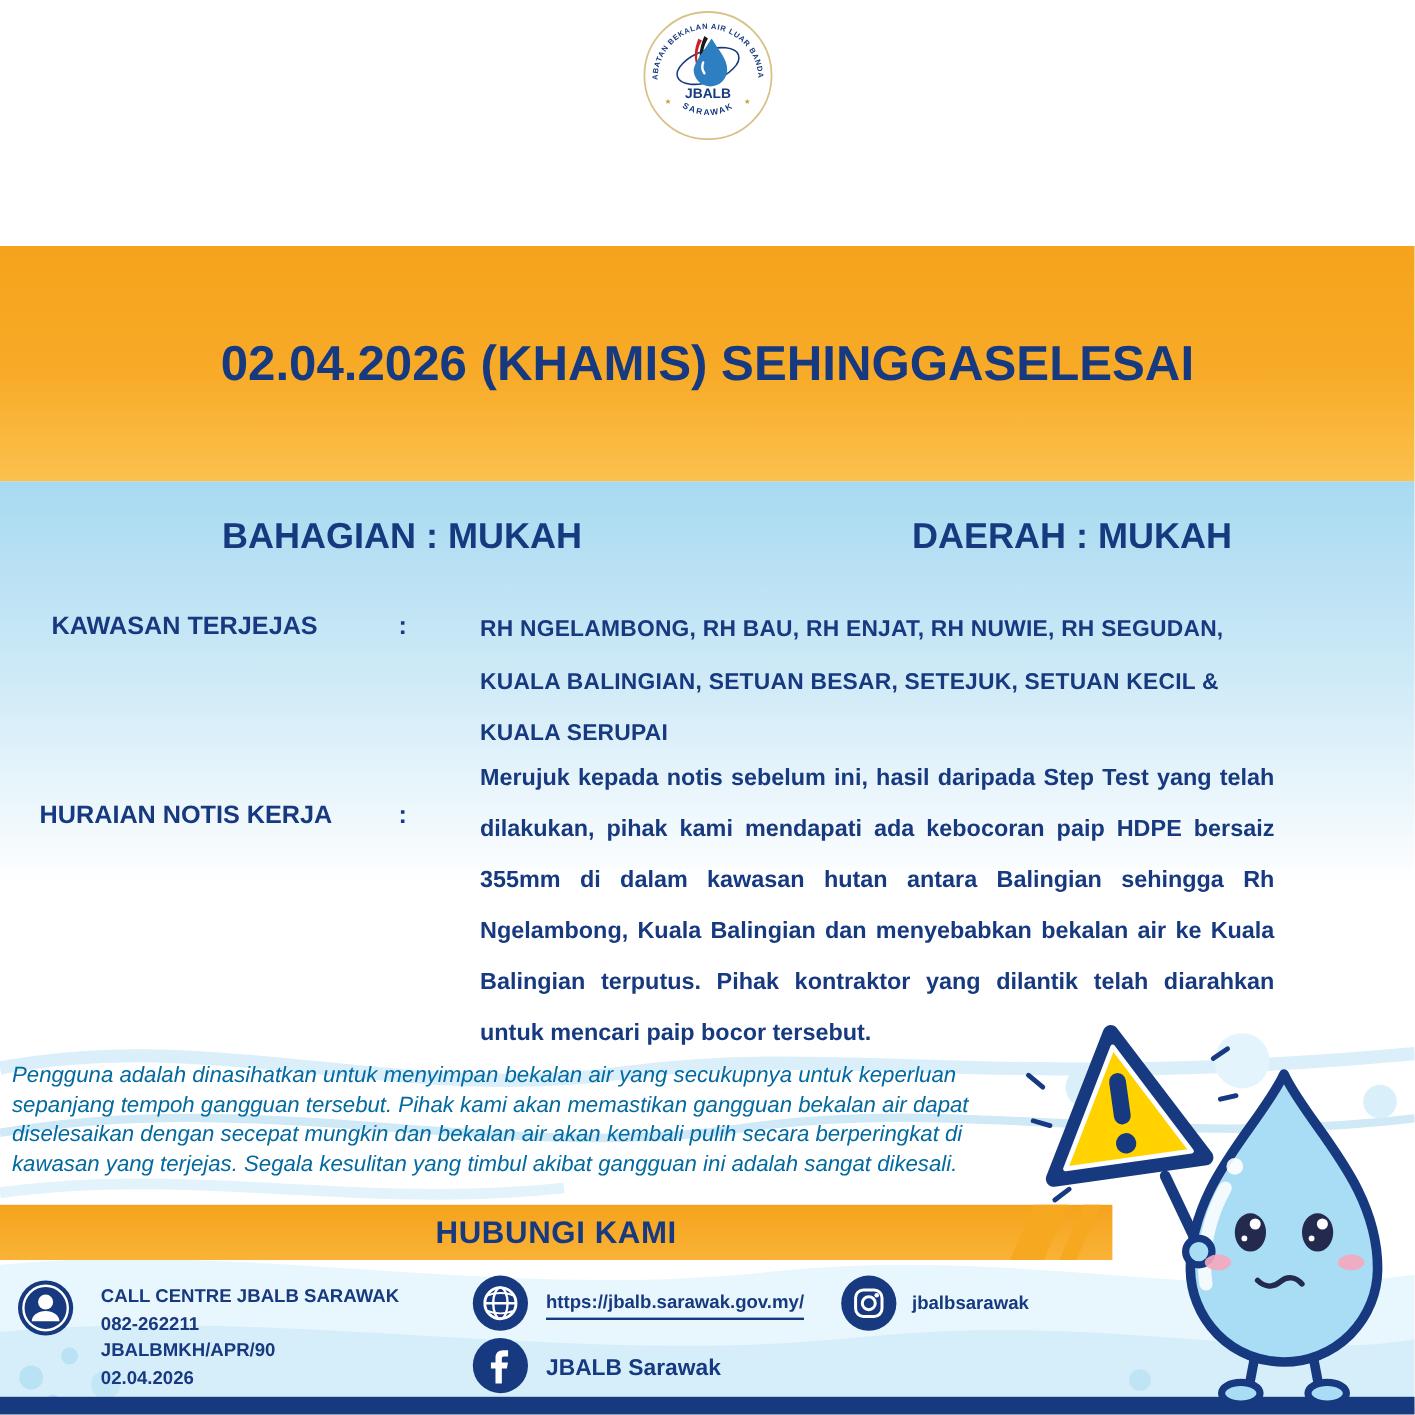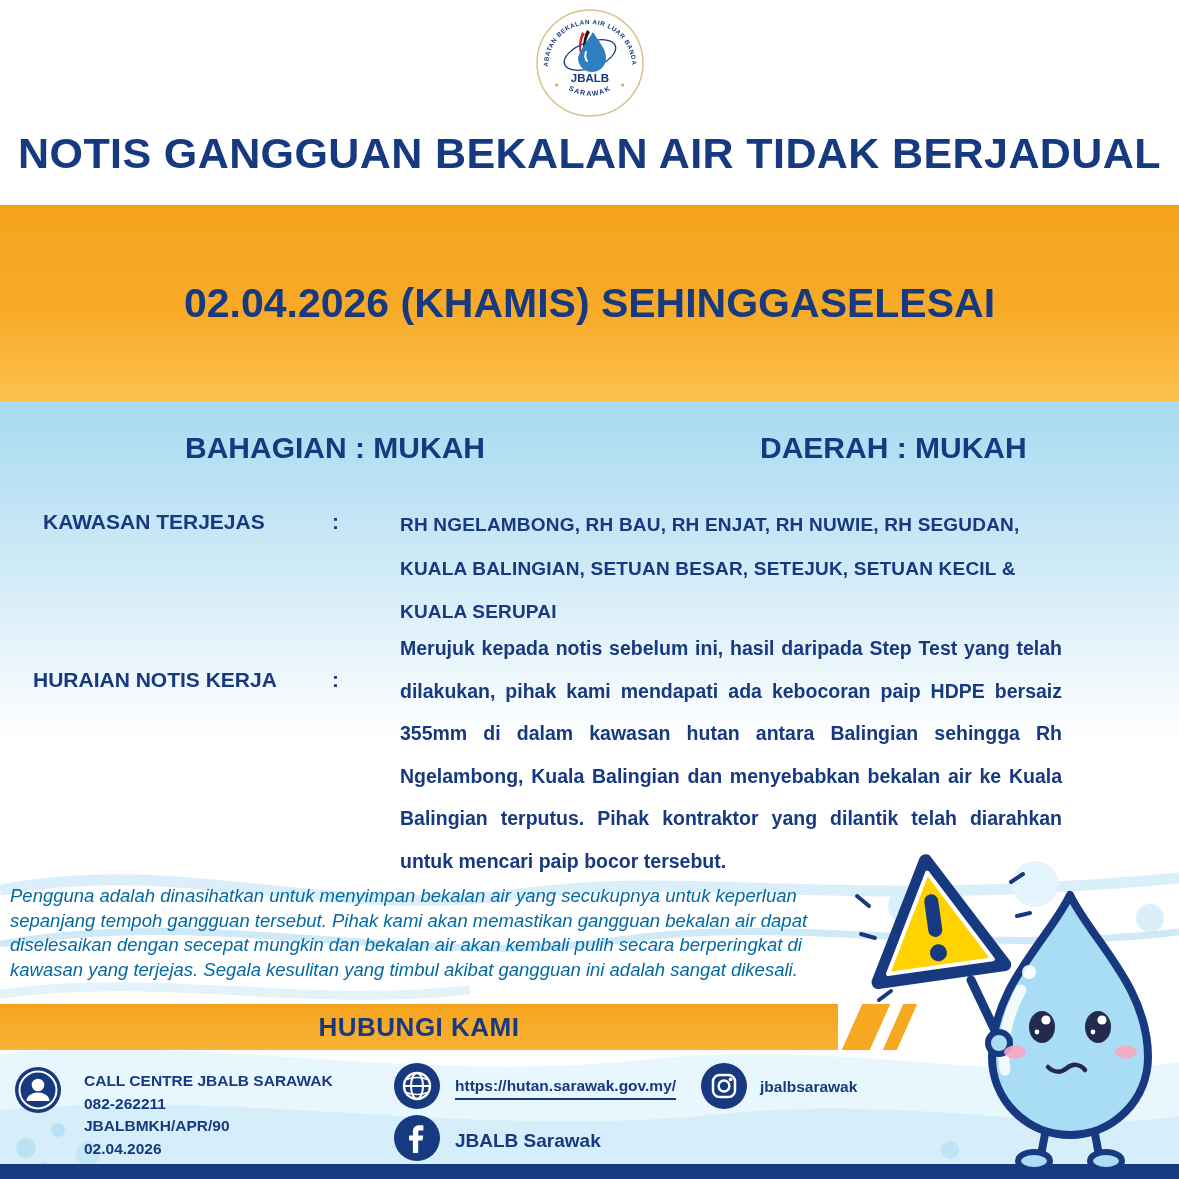--- a/index.html
+++ b/index.html
@@ -32,21 +32,21 @@
   .huraian-label{top:668px;left:33px;}
   .huraian-colon{top:668px;left:332px;}
   .huraian-value{top:627px;left:400px;width:662px;font-size:19.5px;font-weight:bold;
                  line-height:42.5px;text-align:justify;z-index:2;}
   
   .advisory{top:884px;left:10px;width:832px;font-size:18.5px;font-style:italic;
             color:#0369a1;line-height:24.5px;margin:0;z-index:2;}
   
   .water{top:848px;left:0;width:1179px;height:331px;z-index:1;}
   
-  .hubungi{top:1004px;left:0;width:838px;height:46px;
+  .hubungi{top:1004px;left:0;width:927px;height:46px;
     background:linear-gradient(180deg,#f5a31c,#f9b336);
     display:flex;align-items:center;justify-content:center;z-index:2;text-align:center;}
   .hubungi span{font-size:26px;font-weight:bold;color:#17397f;letter-spacing:.5px;}
   .stripe{top:1004px;height:46px;background:#f6a820;transform:skewX(-24deg);z-index:2;}
   .stripe.s1{left:852px;width:28px;}
   .stripe.s2{left:893px;width:14px;}
   
   .fc-icon{width:48px;height:48px;z-index:2;}
   .icon-call{top:1066px;left:14px;}
   .icon-globe{top:1062px;left:393px;}
@@ -83,21 +83,20 @@
       <path d="M51 44 q -2 5 1 9" stroke="#ffffff" stroke-width="2" fill="none" stroke-linecap="round"></path>
       <text x="55" y="74" text-anchor="middle" font-size="11.5" font-weight="bold" fill="#17397f">JBALB</text>
       <text font-size="7" font-weight="bold" fill="#17397f" letter-spacing="1.4">
         <textPath href="#lg-bot" startOffset="50%" text-anchor="middle">SARAWAK</textPath>
       </text>
       <text x="19" y="79" font-size="6" fill="#c9a227">★</text>
       <text x="85" y="79" font-size="6" fill="#c9a227">★</text>
     </svg>
   </div>
 
-  <h1 class="abs title">NOTIS GANGGUAN BEKALAN AIR TIDAK BERJADUAL</h1>
 
   <div class="abs date-banner">
     <div class="date-line">02.04.2026 (KHAMIS) SEHINGGA</div>
     <div class="date-line">SELESAI</div>
   </div>
 
   <div class="abs content-bg"></div>
 
   <div class="abs region daerah">DAERAH : MUKAH</div>
   <div class="abs region bahagian">BAHAGIAN : MUKAH</div>
@@ -152,21 +151,21 @@
   <div class="abs fc-icon icon-globe">
     <svg viewBox="0 0 48 48" width="48" height="48">
       <circle cx="24" cy="24" r="23" fill="#17397f"></circle>
       <circle cx="24" cy="24" r="13" fill="none" stroke="#ffffff" stroke-width="2.4"></circle>
       <ellipse cx="24" cy="24" rx="6" ry="13" fill="none" stroke="#ffffff" stroke-width="2"></ellipse>
       <line x1="11" y1="24" x2="37" y2="24" stroke="#ffffff" stroke-width="2"></line>
       <path d="M13.5 17.5 a16 8 0 0 1 21 0" fill="none" stroke="#ffffff" stroke-width="1.6"></path>
       <path d="M13.5 30.5 a16 8 0 0 0 21 0" fill="none" stroke="#ffffff" stroke-width="1.6"></path>
     </svg>
   </div>
-  <div class="abs website">https://hutan.sarawak.gov.my/</div>
+  <div class="abs website">https://jbalb.sarawak.gov.my/</div>
 
   <div class="abs fc-icon icon-ig">
     <svg viewBox="0 0 48 48" width="48" height="48">
       <circle cx="24" cy="24" r="23" fill="#17397f"></circle>
       <rect x="13" y="13" width="22" height="22" rx="6.5" fill="none" stroke="#ffffff" stroke-width="2.5"></rect>
       <circle cx="24" cy="24" r="5.4" fill="none" stroke="#ffffff" stroke-width="2.5"></circle>
       <circle cx="30.6" cy="17.4" r="1.9" fill="#ffffff"></circle>
     </svg>
   </div>
   <div class="abs instagram">jbalbsarawak</div>

